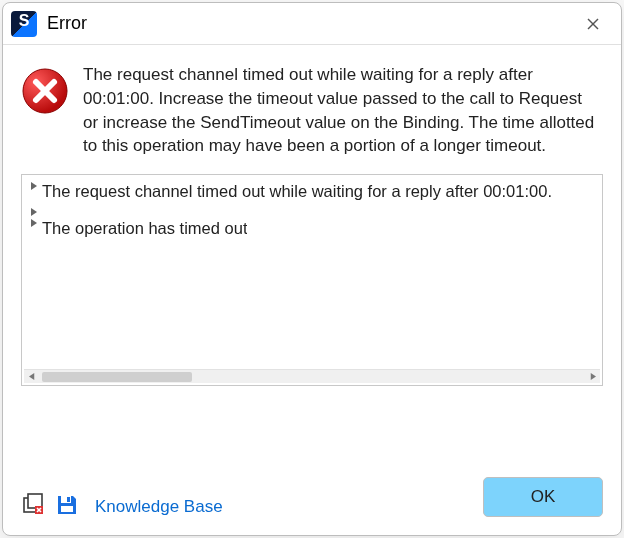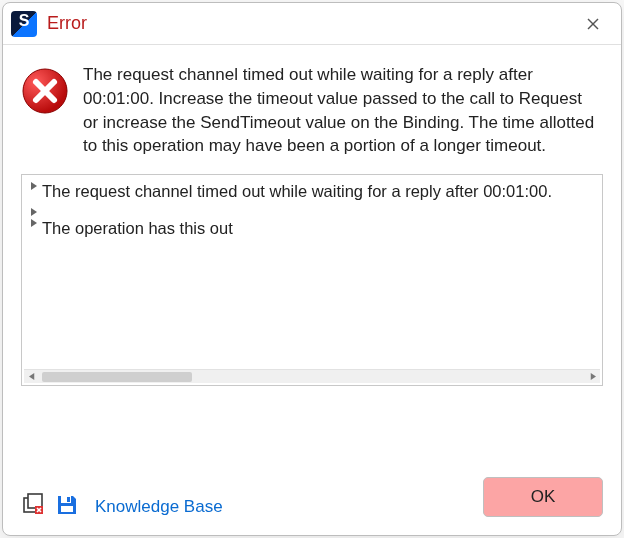--- a/index.html
+++ b/index.html
@@ -50,21 +50,21 @@
     top: 1px;
     left: 0;
     right: 0;
     text-align: center;
     color: #fff;
     font-weight: 700;
     font-size: 16px;
   }
   .title-text {
     font-size: 18px;
-    color: #b91c1c;
+    color: #000000;
   }
   .titlebar-spacer { flex: 1; }
   .close-btn {
     width: 36px;
     height: 28px;
     display: flex;
     align-items: center;
     justify-content: center;
     color: #555;
     cursor: pointer;
@@ -175,21 +175,21 @@
     color: #0a6bd1;
     font-size: 17px;
     cursor: pointer;
     margin-left: 6px;
   }
   .footer-spacer { flex: 1; }
   .ok-button {
     min-width: 120px;
     height: 40px;
     border: 1px solid #bfbfbf;
-    background: #fca5a5;
+    background: #7dd3fc;
     border-radius: 5px;
     font-size: 17px;
     color: #222;
     cursor: pointer;
   }
 </style>
 </head>
 <body>
 
 <div class="window">
@@ -239,21 +239,21 @@
               <polygon points="1,0 7,4 1,8" fill="currentColor"></polygon>
             </svg>
         </span>
       </div>
       <div class="tree-item">
         <span class="chevron">
           <svg viewBox="0 0 8 8">
               <polygon points="1,0 7,4 1,8" fill="currentColor"></polygon>
             </svg>
         </span>
-        <span class="tree-text">The operation has this out</span>
+        <span class="tree-text">The operation has timed out</span>
       </div>
     </div>
     <div class="hscroll">
       <div class="hscroll-a left">
         <svg viewBox="0 0 8 8">
             <polygon points="6,0 0,4 6,8" fill="currentColor"></polygon>
           </svg>
       </div>
       <div class="hscroll-thumb"></div>
       <div class="hscroll-a right">

